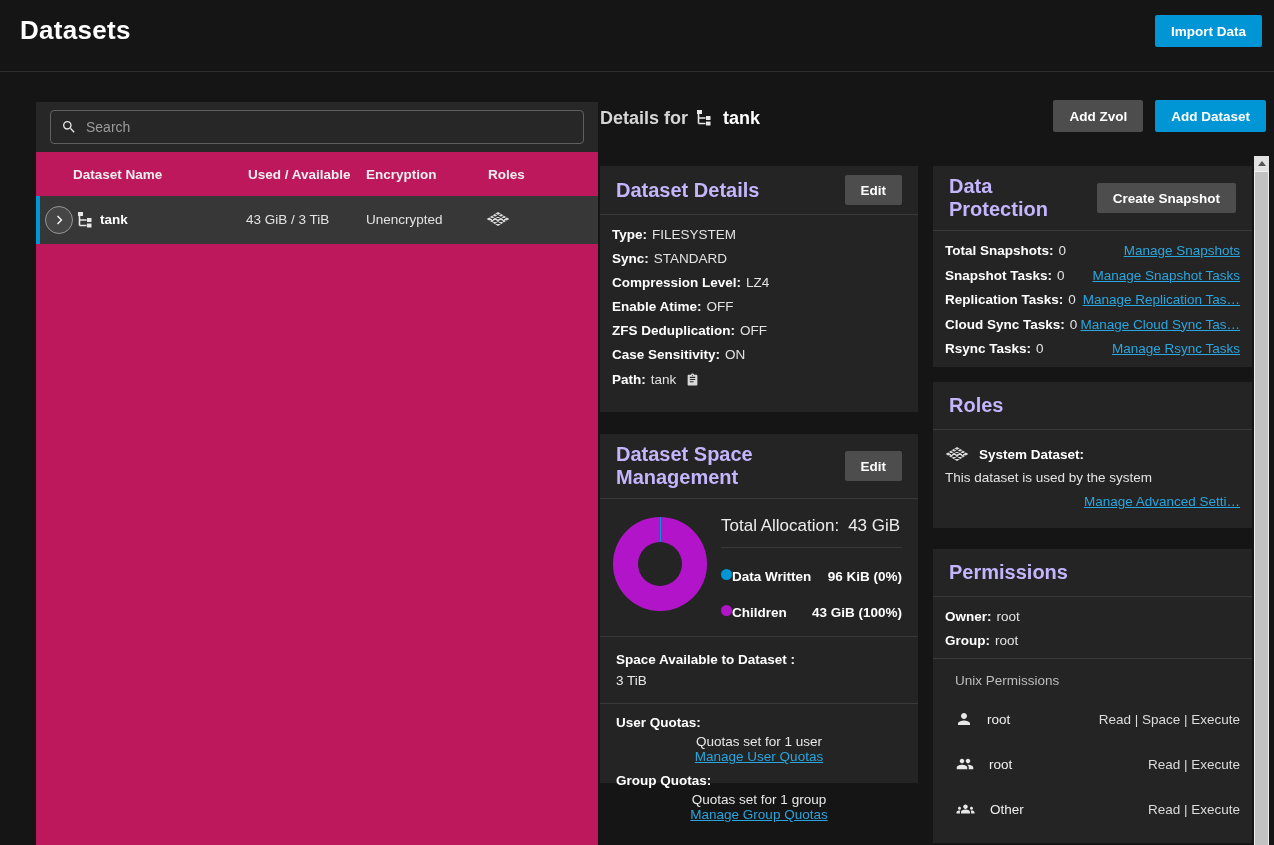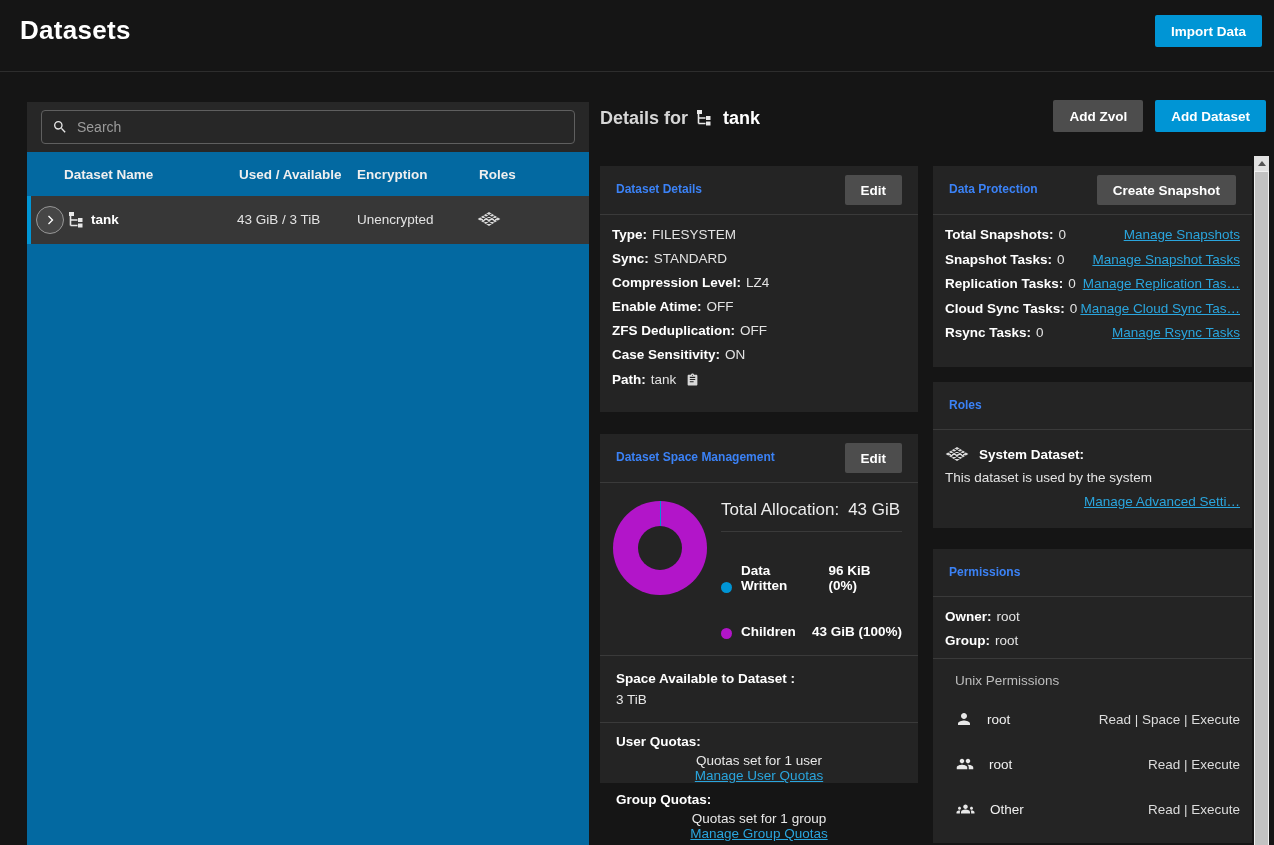--- a/index.html
+++ b/index.html
@@ -16,21 +16,21 @@
   .page-title { position:absolute; left:20px; top:15px; font-size:26px; font-weight:bold; color:#ffffff; letter-spacing:.3px; }
   .btn { display:inline-flex; align-items:center; justify-content:center; font-family:inherit;
          font-weight:bold; font-size:13.5px; color:#fff; border:none; cursor:pointer;
          height:32px; padding:0 16px; border-radius:2px; white-space:nowrap; }
   .btn-blue { background:#0095d5; }
   .btn-gray { background:#4d4d4d; }
   .btn-sm { height:30px; }
   .import-btn { position:absolute; right:12px; top:15px; }
 
   
-  .left-panel { position:absolute; left:27px; top:102px; width:562px; bottom:0; background:#0369a1; }
+  .left-panel { position:absolute; left:36px; top:102px; width:562px; bottom:0; background:#be185d; }
   .search-strip { height:50px; background:#272727; display:flex; align-items:center; padding:0 14px; }
   .search-box { flex:1; height:34px; border:1px solid #5f5f5f; border-radius:4px;
                 display:flex; align-items:center; padding:0 10px; gap:9px; background:transparent; }
   .search-input { flex:1; background:transparent; border:none; outline:none; color:#e8e8e8;
                   font-family:inherit; font-size:14px; }
   .search-input::placeholder { color:#9b9b9b; }
   .thead { height:44px; position:relative; }
   .th { position:absolute; top:15px; font-weight:bold; color:#efefef; }
   .dataset-row { height:48px; background:#373737; position:relative; cursor:pointer; }
   .row-stripe { position:absolute; left:0; top:0; bottom:0; width:4px; background:#0095d5; }
@@ -45,41 +45,41 @@
   .details-header { position:absolute; left:600px; top:100px; width:666px; height:36px;
                     display:flex; }
   .details-title { font-size:18px; font-weight:bold; color:#d6d6d6; display:flex; align-items:center; gap:9px; }
   .details-dataset { color:#ffffff; }
   .details-buttons { margin-left:auto; display:flex; gap:12px; }
 
   
   .card { position:absolute; background:#242424; }
   .card-header { display:flex; align-items:center; justify-content:space-between;
                  padding:9px 16px; min-height:48px; border-bottom:1px solid #3a3a3a; }
-  .card-title { font-size:12px; font-weight:bold; color:#3b82f6; line-height:1.15; }
+  .card-title { font-size:20px; font-weight:bold; color:#c4b5fd; line-height:1.15; }
   #card-details     { left:600px; top:166px; width:318px; height:246px; }
   #card-space       { left:600px; top:434px; width:318px; height:349px; }
   #card-protection  { left:933px; top:166px; width:319px; height:201px; }
   #card-roles       { left:933px; top:382px; width:319px; height:146px; }
   #card-permissions { left:933px; top:549px; width:319px; height:294px; overflow:hidden; }
 
   .card-body { padding:13px 12px; }
   .field { margin-bottom:10px; line-height:14px; }
   .lbl { font-weight:bold; color:#ffffff; }
   .val { color:#e3e3e3; margin-left:5px; }
   .link { color:#2aa5dd; text-decoration:underline; cursor:pointer; white-space:nowrap; }
 
   
   .chart-section { display:flex; padding:12px 16px 16px 13px; gap:14px; border-bottom:1px solid #3a3a3a; }
   .donut { width:94px; height:94px; border-radius:50%; position:relative; flex:none; margin-top:6px; }
   .donut::after { content:""; position:absolute; inset:25px; border-radius:50%; background:#242424; }
   .legend { flex:1; min-width:0; }
   .total-alloc { font-size:17px; color:#ededed; padding:5px 0 11px; border-bottom:1px solid #3a3a3a;
                  display:flex; gap:9px; }
-  .legend-row { display:flex; align-items:flex-end; gap:9px; margin-top:31px; }
+  .legend-row { display:flex; align-items:flex-start; margin-top:21px; }
   .dot { width:11px; height:11px; border-radius:50%; flex:none; }
   .legend-label { font-weight:bold; color:#fff; }
   .legend-value { margin-left:auto; font-weight:bold; color:#fff; }
   .space-avail { padding:12px 16px; border-bottom:1px solid #3a3a3a; line-height:21px; }
   .quotas { padding:11px 16px; }
   .quota-row { display:flex; justify-content:space-between; align-items:center; margin:4px 0 9px;flex-direction:column; }
 
   
   .prot-row { display:flex; justify-content:space-between; align-items:center; margin-bottom:10.5px; line-height:14px; }
 

